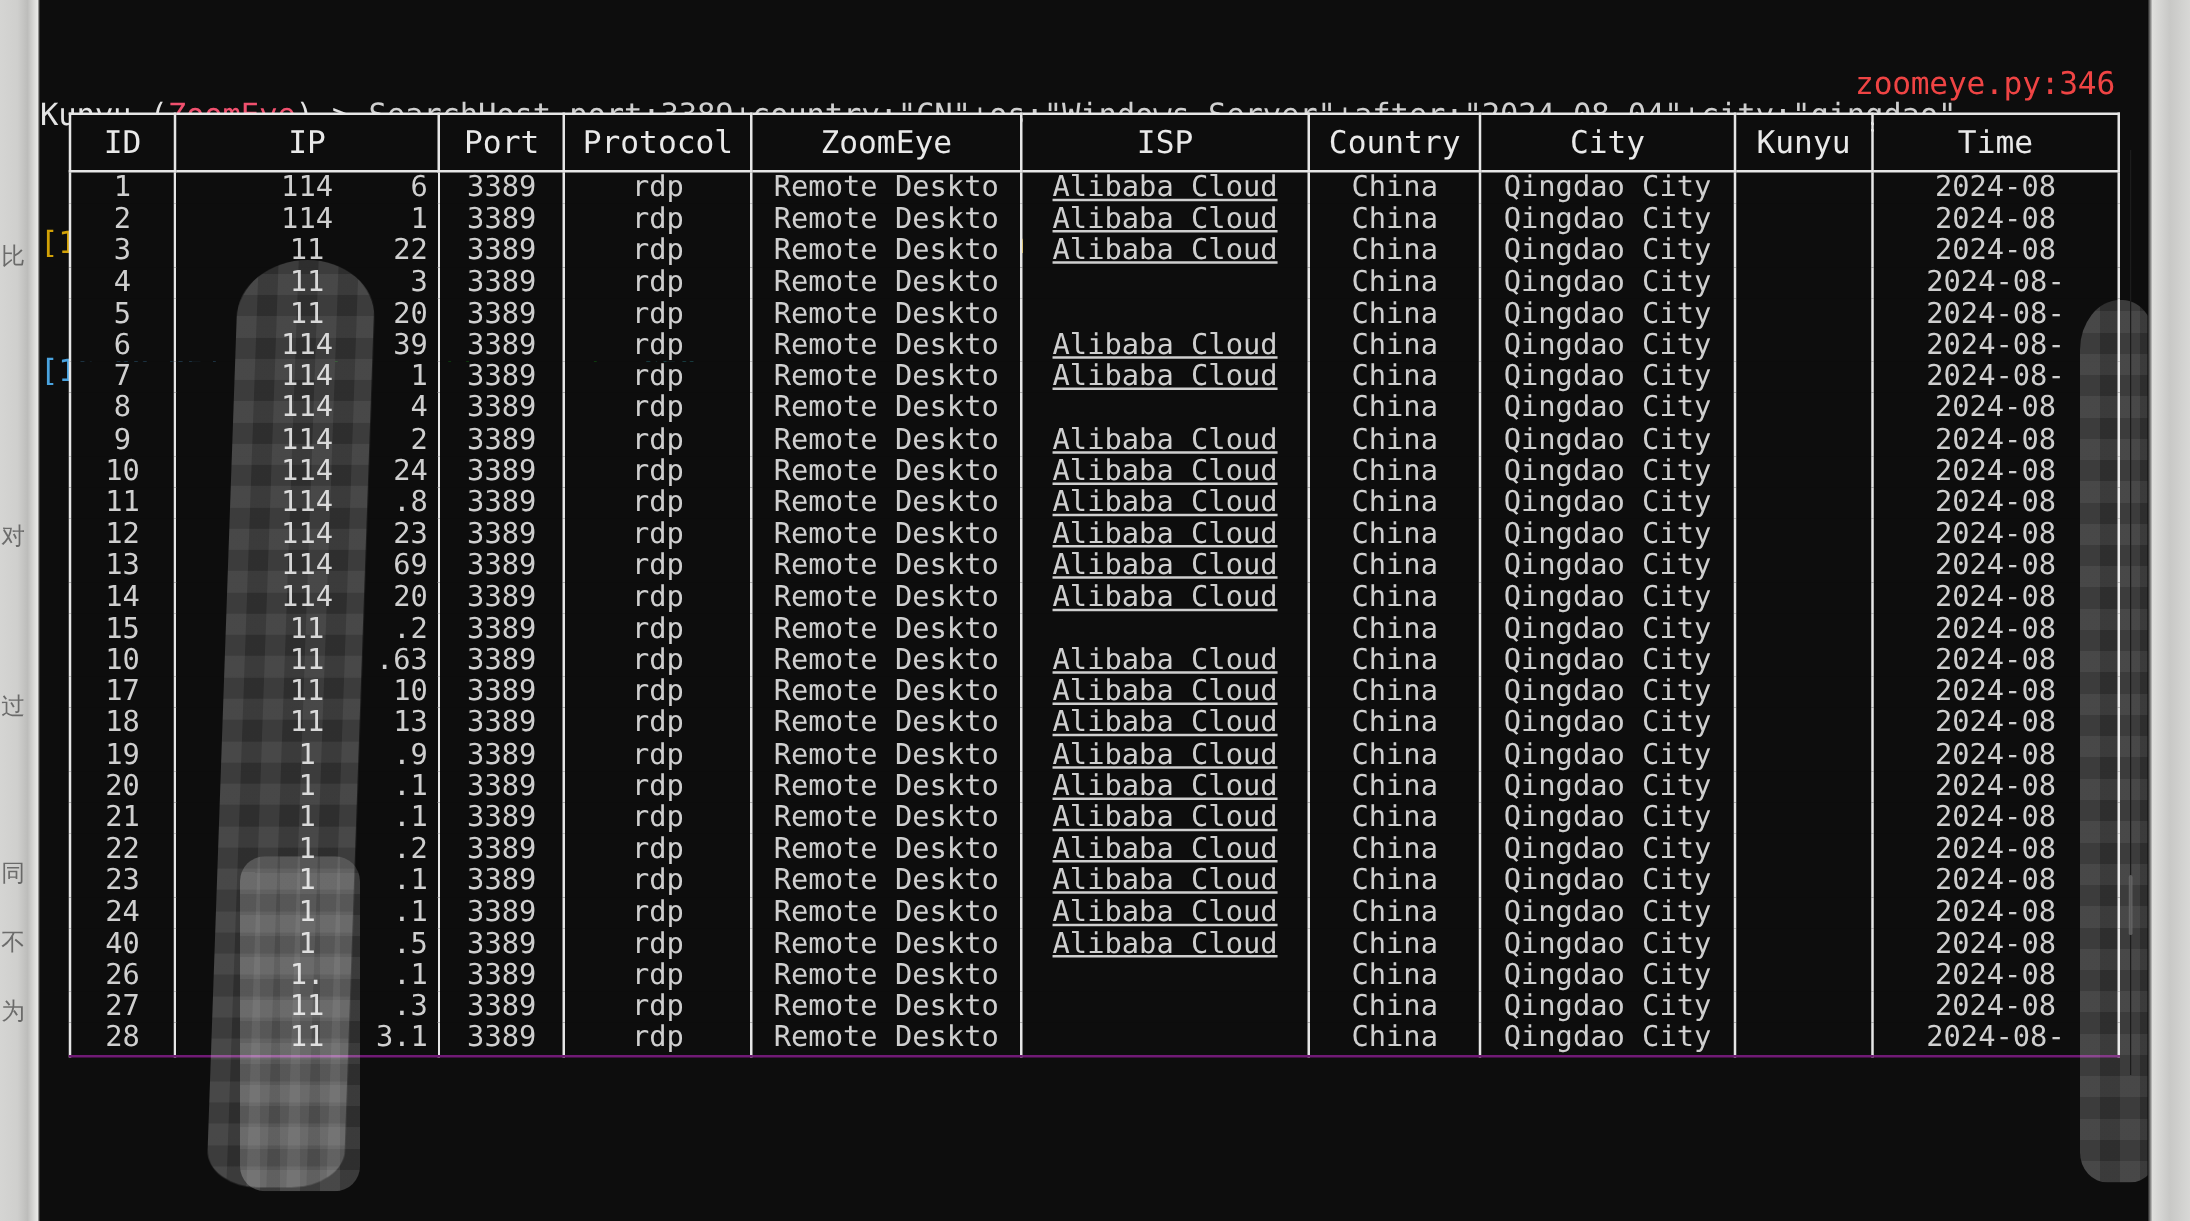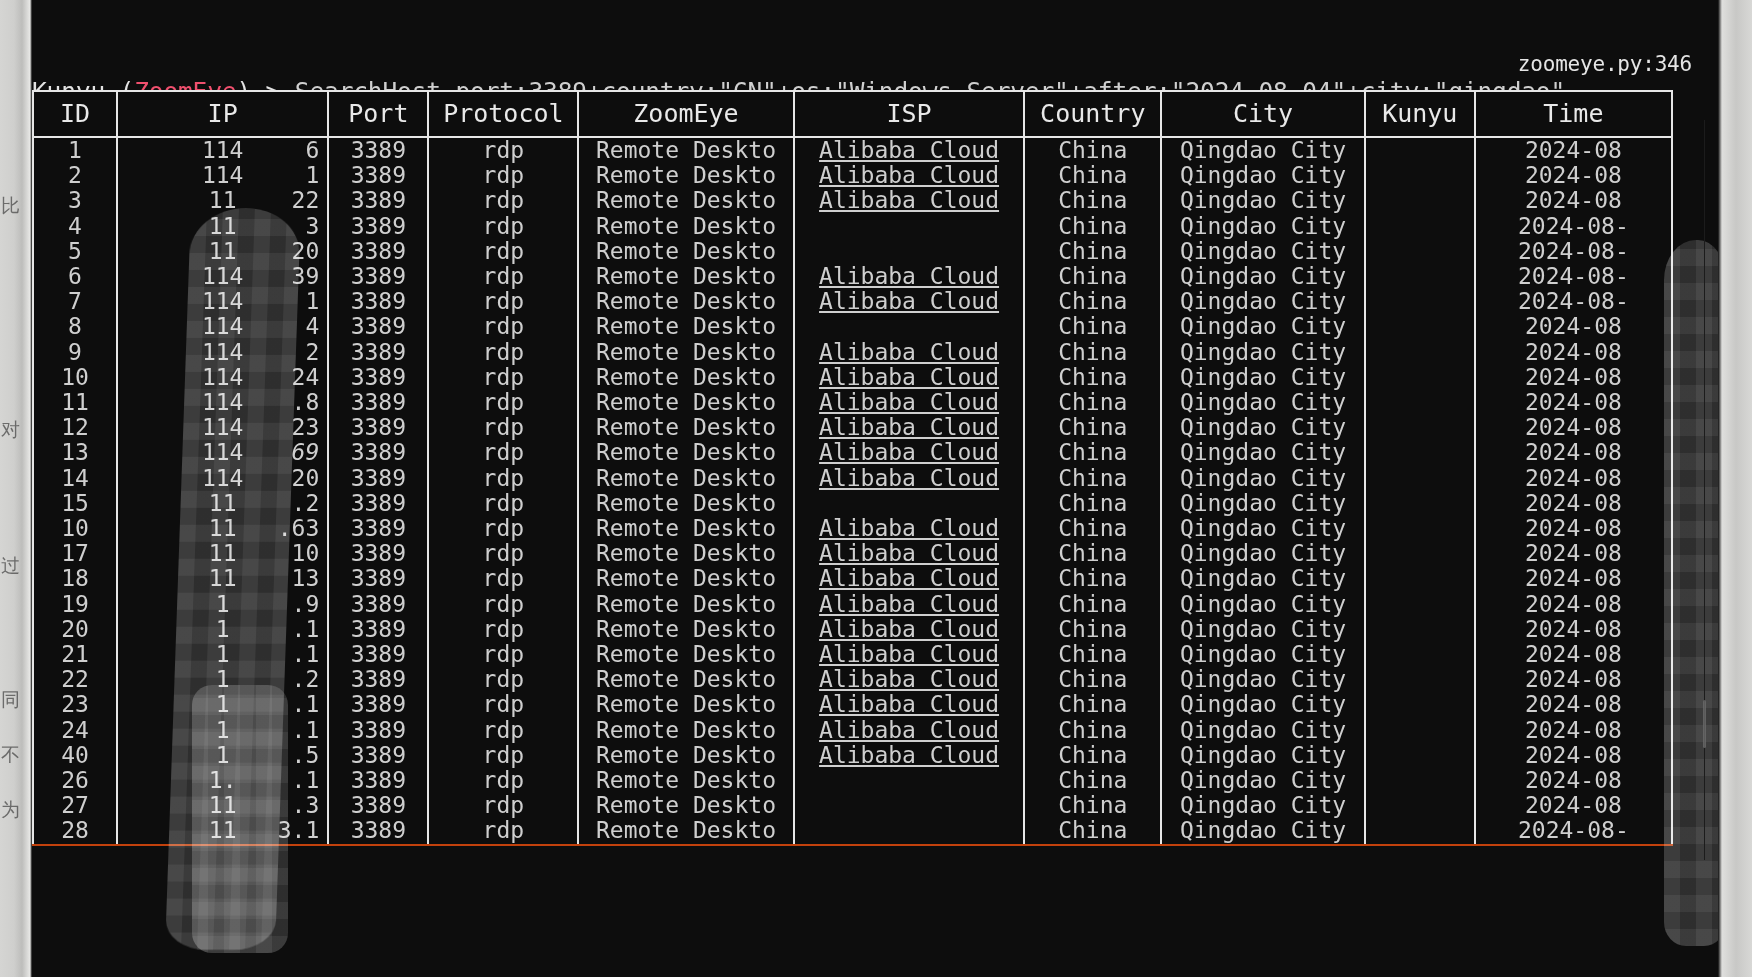--- a/index.html
+++ b/index.html
@@ -67,35 +67,36 @@
   .c-pink   { color: #f0506e; }
   .c-grey   { color: #cfcfcf; }
   .c-blue   { color: #4aa3df; }
   .c-yellow { color: #d2a106; }
   .c-green  { color: #12c213; }
   .c-cyan   { color: #36c5d4; }
 
   .srcref {
     position: absolute;
     right: 26px; top: 52px;
-    color: #e5e5e5;
-    font-size: 21px;
+    color: #ef4444;
+    font-size: 25px;
     letter-spacing: -0.2px;
   }
 
   
   .tablewrap {
     position: absolute;
     left: 0; top: 90px;
     width: 1686px;
     height: 860px;
   }
   table.grid {
     border-collapse: collapse;
     table-layout: fixed;
+    margin-left: 23px;
     width: 1641px;
     font-size: 23px;
     color: #cfcfcf;
   }
   table.grid th, table.grid td {
     border: 2px solid #e6e6e6;
     padding: 0;
     height: 25.2px;
     line-height: 25.2px;
     white-space: nowrap;
@@ -112,21 +113,21 @@
   }
   table.grid tbody td {
     border-left: 2px solid #e6e6e6;
     border-right: 2px solid #e6e6e6;
     border-top: none;
     border-bottom: none;
     text-align: center;
   }
   
   table.grid tbody tr:first-child td { border-top: 2px solid #e6e6e6; }
-  table.grid tbody tr:last-child  td { border-bottom: 2px solid #c2410c; }
+  table.grid tbody tr:last-child  td { border-bottom: 2px solid #701a75; }
 
   td.c-id   { text-align: right;  padding-right: 27px; }
   td.c-ip   { text-align: left;   padding-left: 18px; position: relative; }
   td.c-port { text-align: center; }
   td.c-proto{ text-align: center; }
   td.c-svc  { text-align: left;   padding-left: 18px; }
   td.c-isp  { text-align: left;   padding-left: 18px; text-decoration: underline; }
   td.c-ctry { text-align: center; }
   td.c-city { text-align: left;   padding-left: 18px; }
   td.c-title{ text-align: center; }
@@ -378,21 +379,21 @@
               <td class="c-proto">rdp</td>
               <td class="c-svc">Remote Deskto</td>
               <td class="c-isp">Alibaba Cloud</td>
               <td class="c-ctry">China</td>
               <td class="c-city">Qingdao City</td>
               <td class="c-title"></td>
               <td class="c-time">2024-08</td>
             </tr>
             <tr>
               <td class="c-id">13</td>
-              <td class="c-ip"><span>114</span><span style="position: absolute; right: 8px; top: 0px; font-style: italic;">69</span></td>
+              <td class="c-ip"><span>114</span><span style="position: absolute; right: 8px; top: 0px;">69</span></td>
               <td class="c-port">3389</td>
               <td class="c-proto">rdp</td>
               <td class="c-svc">Remote Deskto</td>
               <td class="c-isp">Alibaba Cloud</td>
               <td class="c-ctry">China</td>
               <td class="c-city">Qingdao City</td>
               <td class="c-title"></td>
               <td class="c-time">2024-08</td>
             </tr>
             <tr>

